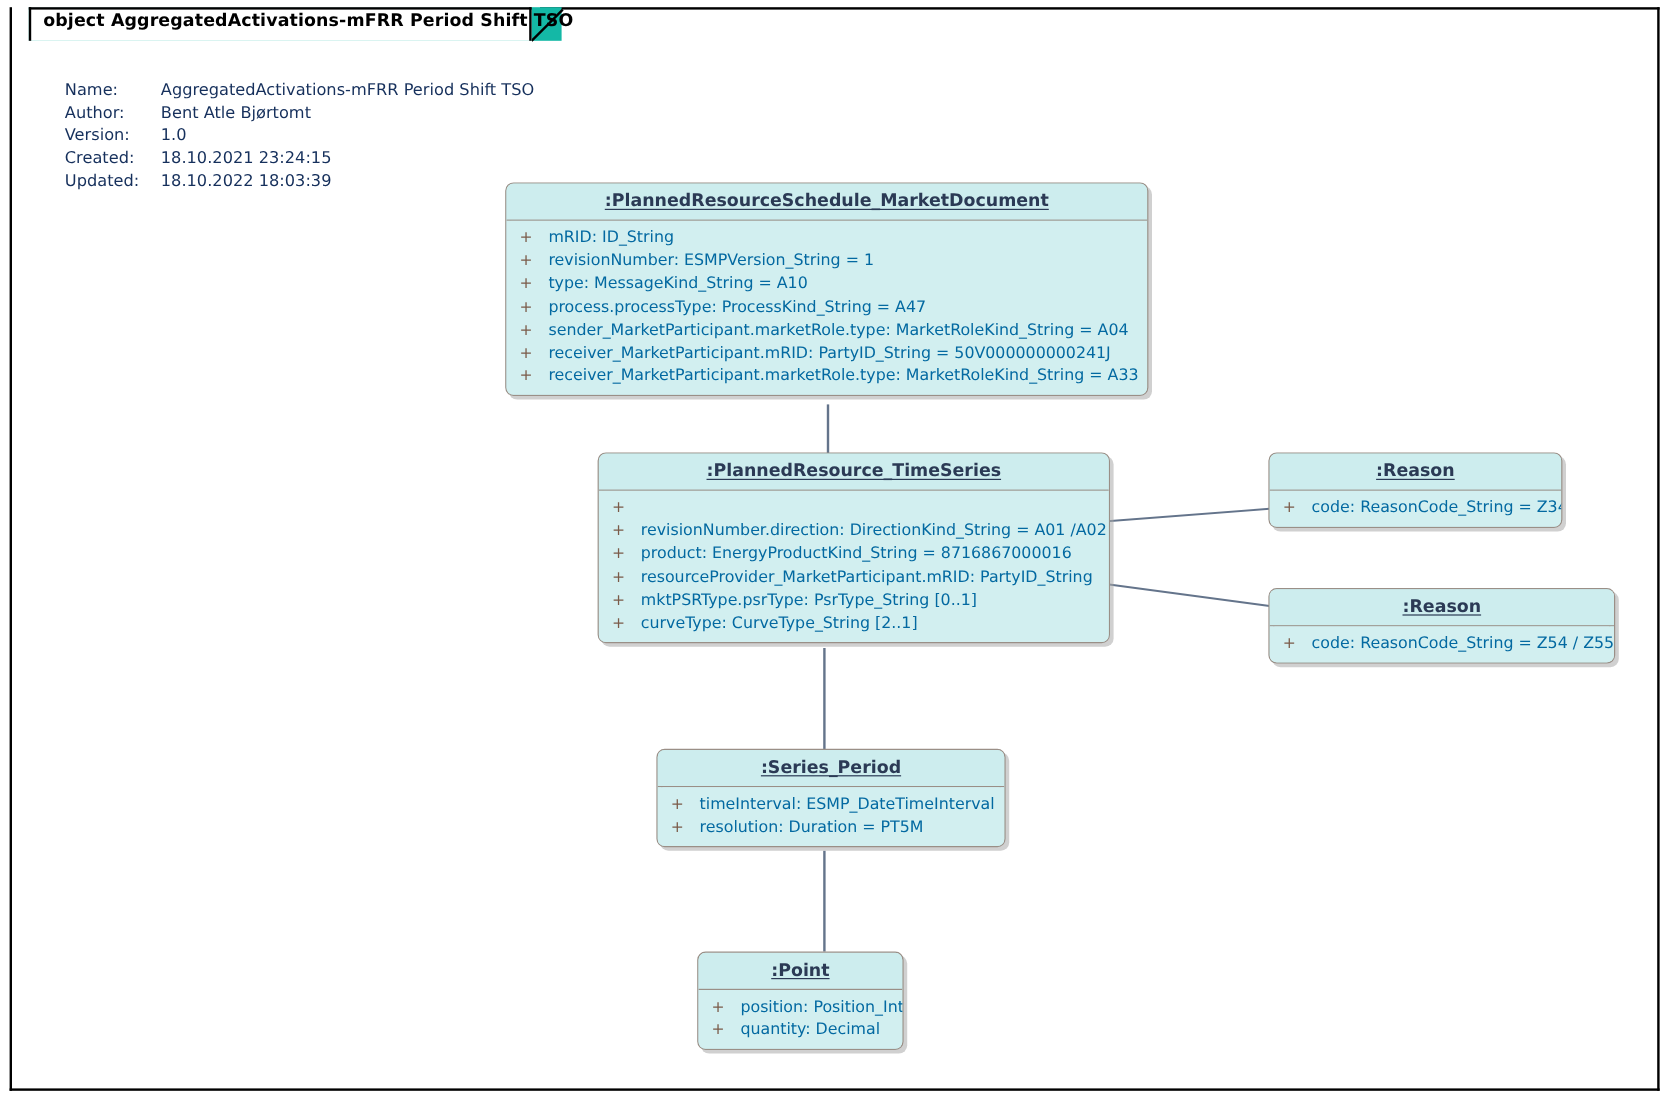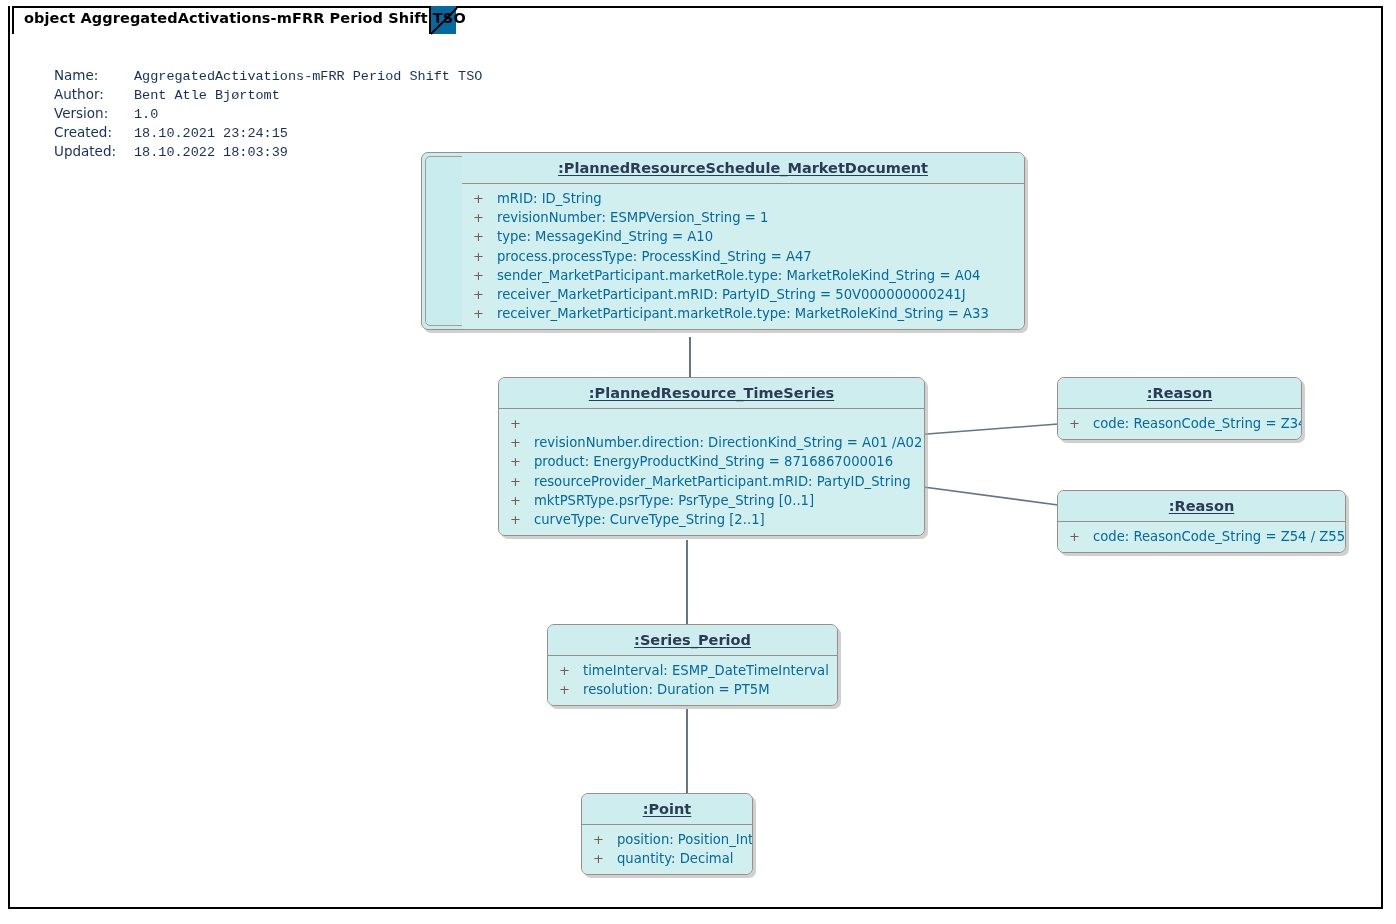--- a/index.html
+++ b/index.html
@@ -27,24 +27,24 @@
     background: transparent;
   }
   .frame-top-right {
     position: absolute;
     left: 450px; top: 6px;
     width: 933px; height: 2px;
     background: #000000;
   }
   .tab {
     position: absolute;
-    left: 12px; top: 6px;
+    left: 24px; top: 6px;
     height: 28px;
     width: 444px;
-    background: #0369a1;
+    background: #14b8a6;
   }
   .tab-body {
     position: absolute;
     left: 0; top: 0;
     width: 419px; height: 28px;
     border: 2px solid #000000;
     border-bottom: none;
     background: #ffffff;
   }
   .tab-slant {
@@ -72,21 +72,21 @@
     color: #1a2b4a;
     line-height: 19px;
     white-space: nowrap;
   }
   .meta-row { display: block; height: 19px; }
   .meta-key {
     display: inline-block;
     width: 80px;
     color: #16305c;
   }
-  .meta-val { color: #16305c; font-family: Liberation Mono, monospace; }
+  .meta-val { color: #16305c; }
 
   
   .obj {
     position: absolute;
     background: #c9ecee;
     border: 1px solid #9a8f87;
     border-radius: 7px;
     box-shadow: 3px 3px 0px 0px rgba(170,170,170,0.55);
     overflow: hidden;
   }
@@ -189,21 +189,21 @@
 
   <div class="conn conn-v" style="left:686px; top:540px; height:85px;"></div>
 
   <div class="conn conn-v" style="left:686px; top:709px; height:84px;"></div>
 
   <svg class="diag">
     <line x1="901" y1="436" x2="1058" y2="424" stroke="#64748b" stroke-width="1.6"></line>
     <line x1="901" y1="484" x2="1058" y2="505" stroke="#64748b" stroke-width="1.6"></line>
   </svg>
 
-  <div class="obj" style="left:421px; top:152px; width:604px;padding-left:40px;">
+  <div class="obj" style="left:421px; top:152px; width:536px;">
     <div class="obj-inner"></div>
     <div class="obj-title">
       <span>:PlannedResourceSchedule_MarketDocument</span>
     </div>
     <div class="obj-attrs">
       <div class="attr">
         <span class="vis">+</span>
         <span class="sig">mRID: ID_String</span>
       </div>
       <div class="attr">

